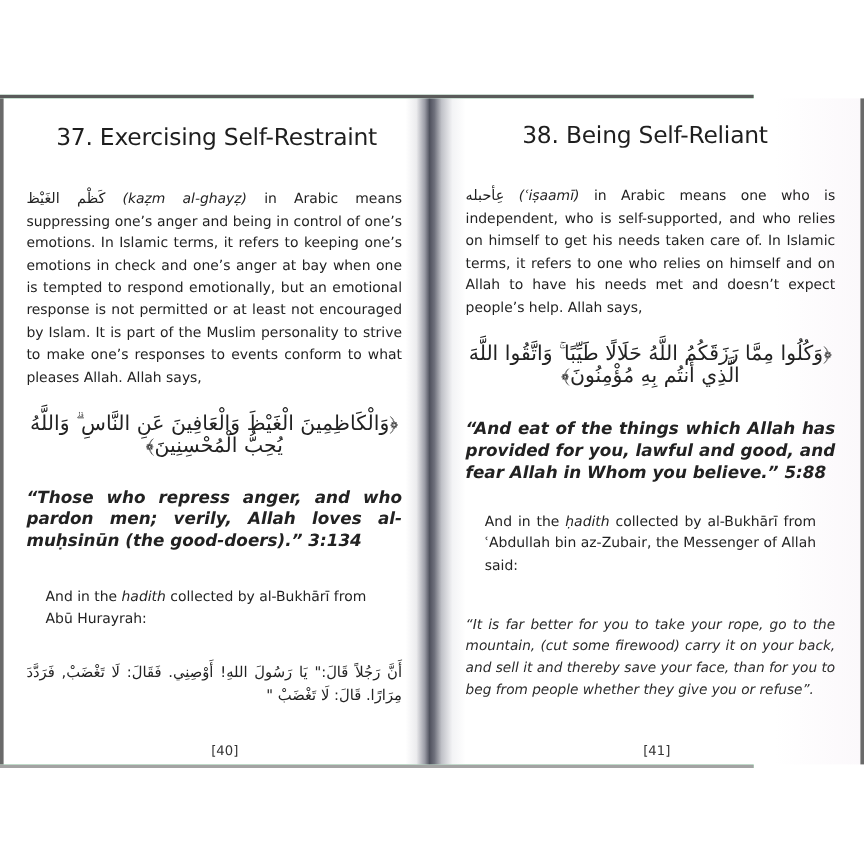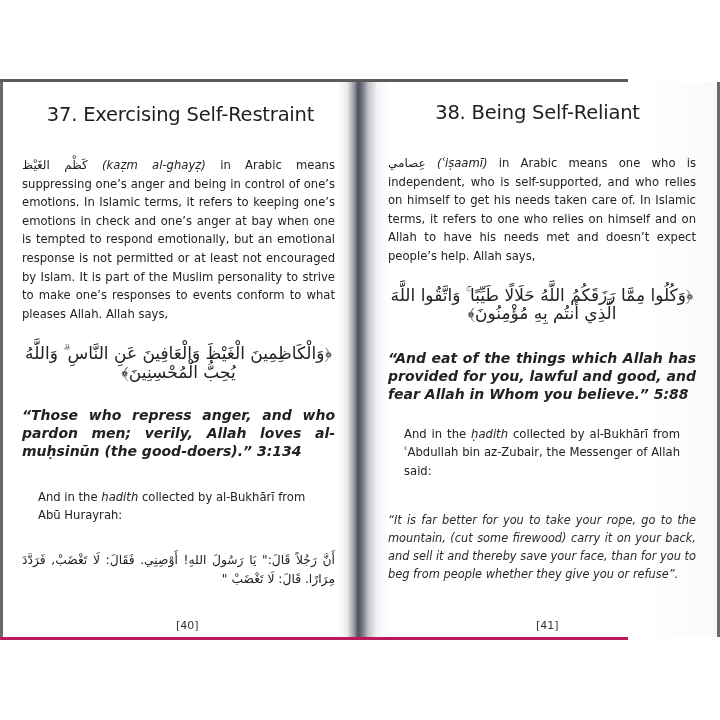--- a/index.html
+++ b/index.html
@@ -1,19 +1,19 @@
 <!DOCTYPE html>
 <html><head>
 <meta charset="utf-8">
 <style>
   html, body { margin: 0; padding: 0; background: #ffffff; }
   body { width: 720px; height: 720px; position: relative; overflow: hidden; font-family: "DejaVu Sans", sans-serif; color: #1c1c1c; }
   .book {
     position: absolute; left: 0; top: 79px; width: 628px; height: 561px;
-    border-top: 3px solid #5a5a5a; border-bottom: 3px solid #be185d;
+    border-top: 3px solid #5a5a5a; border-bottom: 3px solid #a3a3a3;
     box-sizing: border-box; background: #86efac;
   }
   .page { position: absolute; top: 0; bottom: 0; box-sizing: border-box; background: #fff; }
   .page.left { left: 0; width: 358px; border-left: 3px solid #6a6a6a; }
   .page.right { left: 358px; width: 362px; border-right: 3px solid #6a6a6a; background: linear-gradient(90deg, #fff 0%, #fff 80%, #fbf8fb 100%); }
   .gutter {
     position: absolute; top: 0; bottom: 0; left: 338px; width: 50px; pointer-events: none;
     background: linear-gradient(90deg,
       rgba(255,255,255,0) 0%,
       rgba(200,200,206,0.35) 18%,
@@ -65,21 +65,21 @@
 
     </div>
 
     <div class="pagenum">[40]</div>
   </div>
 
   <div class="page right">
     <div class="title">38. Being Self-Reliant</div>
 
     <div class="content" style="top:72px;">
-      <p class="para"><span class="ar-inline">عِصامي</span> <i>(ʿiṣaamī)</i><span> in Arabic means one who is independent, who is self-supported, and who relies on himself to get his needs taken care of. In Islamic terms, it refers to one who relies on himself and on Allah to have his needs met and doesn’t expect people’s help. Allah says,</span></p>
+      <p class="para"><span class="ar-inline">عِأحبله</span> <i>(ʿiṣaamī)</i><span> in Arabic means one who is independent, who is self-supported, and who relies on himself to get his needs taken care of. In Islamic terms, it refers to one who relies on himself and on Allah to have his needs met and doesn’t expect people’s help. Allah says,</span></p>
 
       <p class="verse-ar" style="margin-top:20px;">﴿وَكُلُوا مِمَّا رَزَقَكُمُ اللَّهُ حَلَالًا طَيِّبًا ۚ وَاتَّقُوا اللَّهَ الَّذِي أَنتُم بِهِ مُؤْمِنُونَ﴾</p>
 
       <p class="quote" style="margin-top:26px;">“And eat of the things which Allah has provided for you, lawful and good, and fear Allah in Whom you believe.” 5:88</p>
 
       <p class="plain" style="margin-top:22px; text-align:justify;"><span>And in the </span><i>ḥadith</i><span> collected by al-Bukhārī from ʿAbdullah bin az-Zubair, the Messenger of Allah said:</span></p>
 
 
       <p class="hadith-en" style="margin-top:30px;">“It is far better for you to take your rope, go to the mountain, (cut some firewood) carry it on your back, and sell it and thereby save your face, than for you to beg from people whether they give you or refuse”.</p>
     </div>

